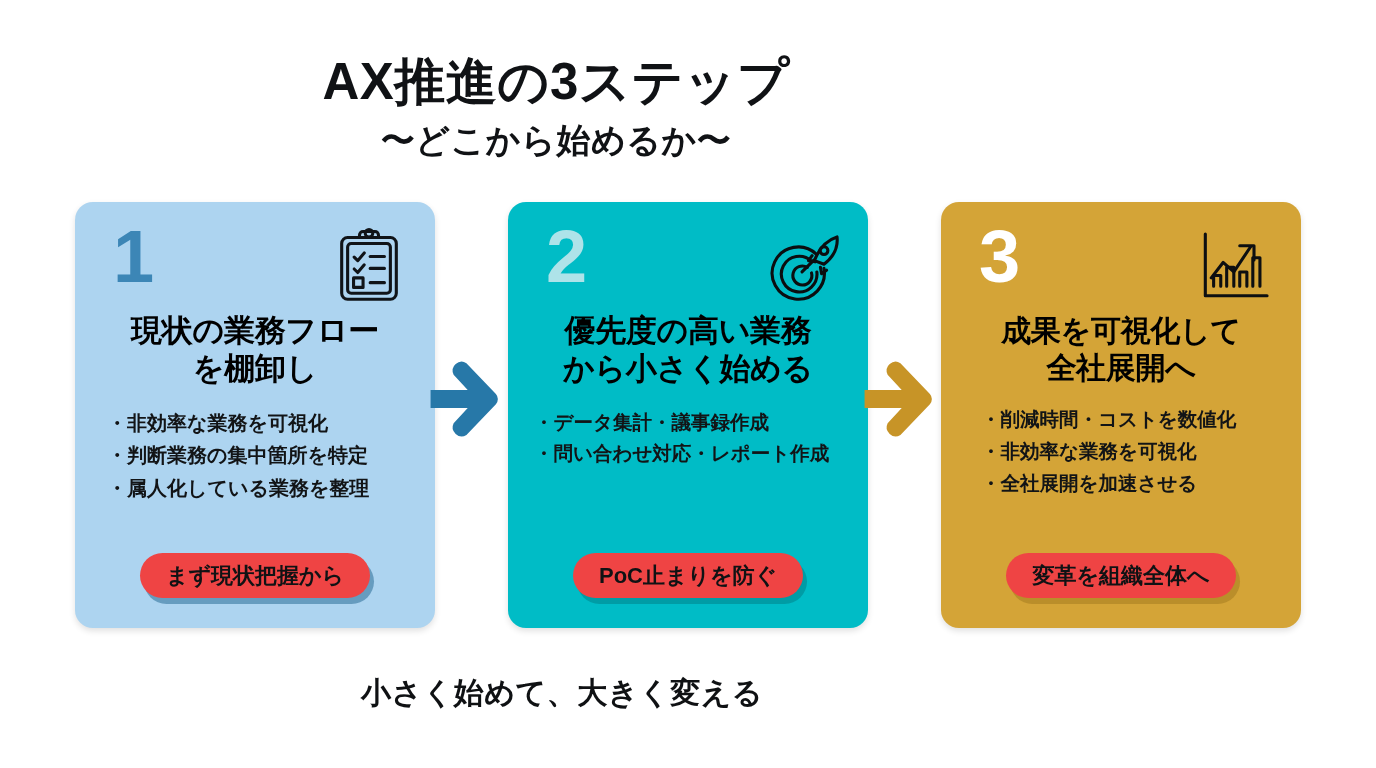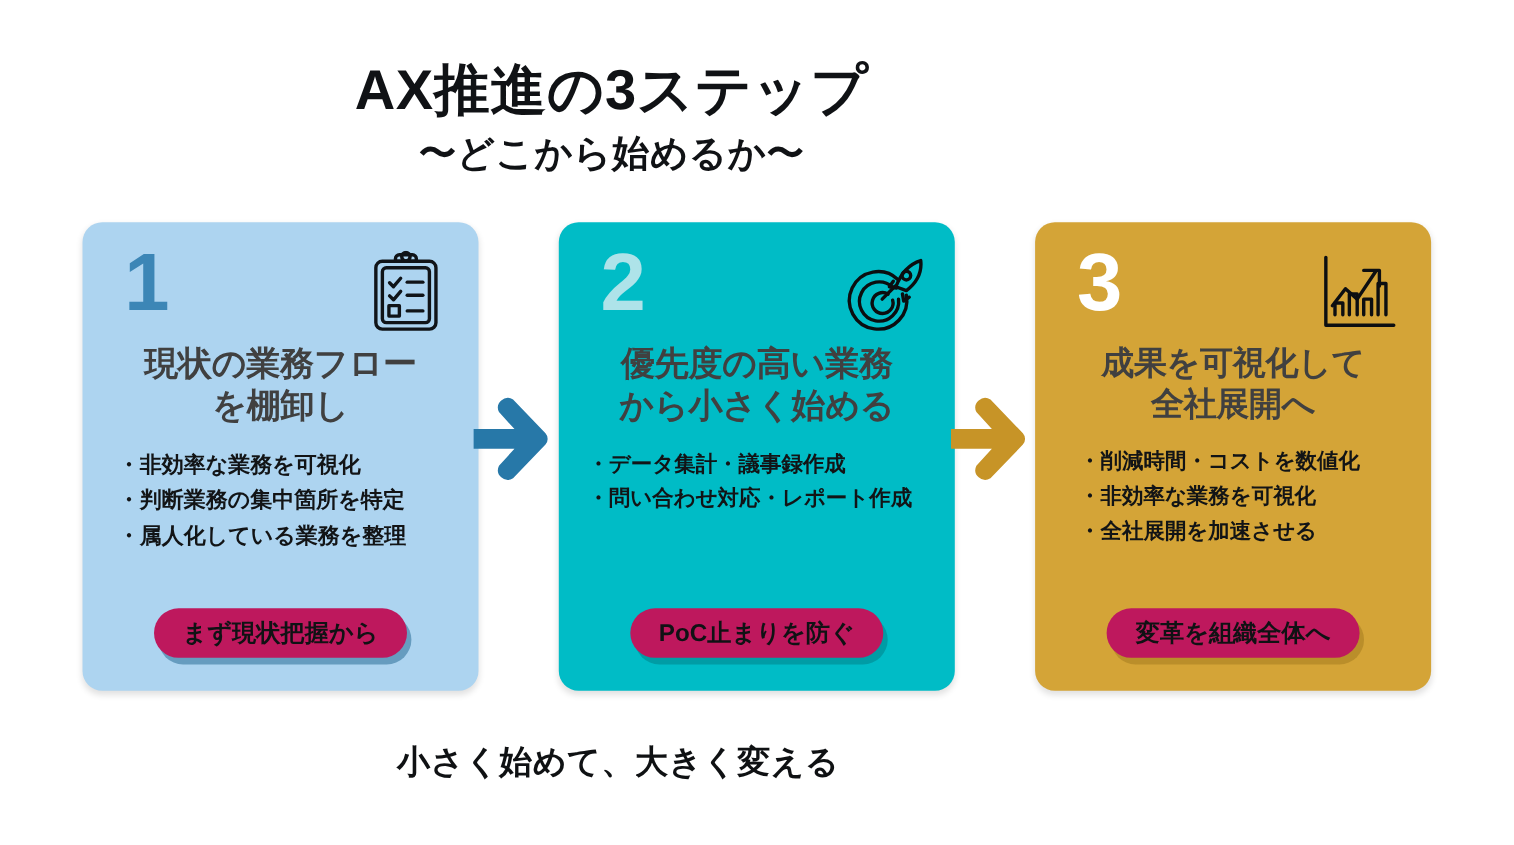--- a/index.html
+++ b/index.html
@@ -57,21 +57,21 @@
   .c3 .num { color: #FFFFFF; }
 
   .card-icon {
     position: absolute; right: 8px; top: 4px;
     width: 76px; height: 76px;
   }
   .card-icon svg { width: 100%; height: 100%; display: block; }
 
   .card-heading {
     text-align: center;
-    font-size: 31px; font-weight: 800; color: #404040;
+    font-size: 31px; font-weight: 800; color: #000000;
     line-height: 1.24;
     letter-spacing: -0.3px;
     margin-top: 2px;
   }
   .c3 .card-heading { font-size: 30px; }
 
   .bullets {
     margin-top: 18px;
     list-style: none;
     font-weight: 700;
@@ -83,21 +83,21 @@
   .c3 .bullets { font-size: 19.5px; padding-left: 20px; }
   .bullets li { white-space: nowrap; }
   .bullets li::before { content: "・"; }
 
   .pill-wrap {
     margin-top: auto;
     margin-bottom: 30px;
     display: flex; justify-content: center;
   }
   .pill {
-    background: #be185d;
+    background: #ef4444;
     border-radius: 999px;
     padding: 9px 26px;
     font-size: 22px; font-weight: 800; color: #101214;
     white-space: nowrap;
     line-height: 1.25;
   }
   .c1 .pill { box-shadow: 4px 6px 0 rgba(44,110,152,0.55); }
   .c2 .pill { box-shadow: 4px 6px 0 rgba(0,130,138,0.55); }
   .c3 .pill { box-shadow: 4px 6px 0 rgba(160,120,30,0.50); }
 

